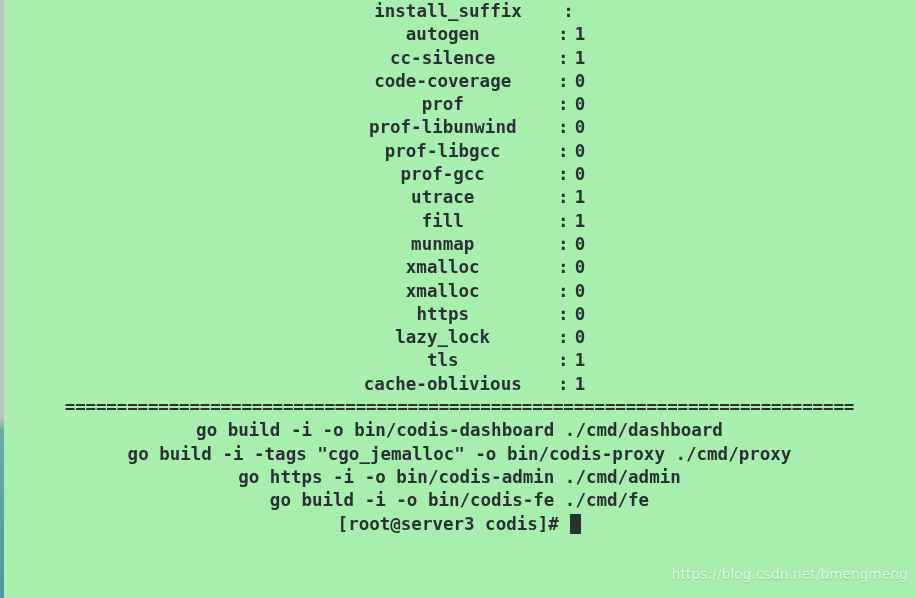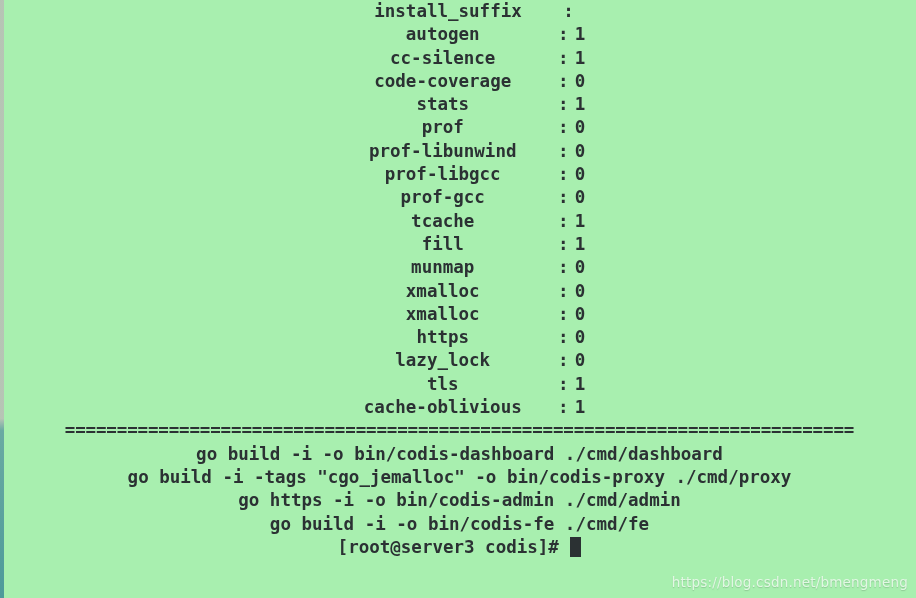--- a/index.html
+++ b/index.html
@@ -85,21 +85,21 @@
     width: 11px;
     height: 20px;
     background: #2b3133;
     vertical-align: -4px;
     margin-left: 1px;
   }
 
   #watermark {
     position: absolute;
     right: 8px;
-    bottom: 8px;
+    bottom: 16px;
     font-family: "DejaVu Sans", "Liberation Sans", sans-serif;
     font-size: 13.5px;
     font-weight: normal;
     color: #e2f7e4;
     text-shadow: 0 1px 1px rgba(120,170,125,0.55);
     letter-spacing: 0.2px;
     z-index: 4;
     pointer-events: none;
   }
 </style>
@@ -109,26 +109,25 @@
 <div id="terminal">
 
   <div id="left-edge-strip"></div>
 
   <div id="screen">
     <div id="config-rows">
         <div class="line"><span class="key">install_suffix</span><span class="colon">:</span><span class="val"></span></div>
         <div class="line"><span class="key">autogen</span><span class="colon">:</span><span class="val">1</span></div>
         <div class="line"><span class="key">cc-silence</span><span class="colon">:</span><span class="val">1</span></div>
         <div class="line"><span class="key">code-coverage</span><span class="colon">:</span><span class="val">0</span></div>
-        <div class="line"><span class="key">stats</span><span class="colon">:</span><span class="val">1</span></div>
         <div class="line"><span class="key">prof</span><span class="colon">:</span><span class="val">0</span></div>
         <div class="line"><span class="key">prof-libunwind</span><span class="colon">:</span><span class="val">0</span></div>
         <div class="line"><span class="key">prof-libgcc</span><span class="colon">:</span><span class="val">0</span></div>
         <div class="line"><span class="key">prof-gcc</span><span class="colon">:</span><span class="val">0</span></div>
-        <div class="line"><span class="key">tcache</span><span class="colon">:</span><span class="val">1</span></div>
+        <div class="line"><span class="key">utrace</span><span class="colon">:</span><span class="val">1</span></div>
         <div class="line"><span class="key">fill</span><span class="colon">:</span><span class="val">1</span></div>
         <div class="line"><span class="key">munmap</span><span class="colon">:</span><span class="val">0</span></div>
         <div class="line"><span class="key">xmalloc</span><span class="colon">:</span><span class="val">0</span></div>
         <div class="line"><span class="key">xmalloc</span><span class="colon">:</span><span class="val">0</span></div>
         <div class="line"><span class="key">https</span><span class="colon">:</span><span class="val">0</span></div>
         <div class="line"><span class="key">lazy_lock</span><span class="colon">:</span><span class="val">0</span></div>
         <div class="line"><span class="key">tls</span><span class="colon">:</span><span class="val">1</span></div>
         <div class="line"><span class="key">cache-oblivious</span><span class="colon">:</span><span class="val">1</span></div>
       </div>
     <div class="line rule-line">============================================================================</div>

